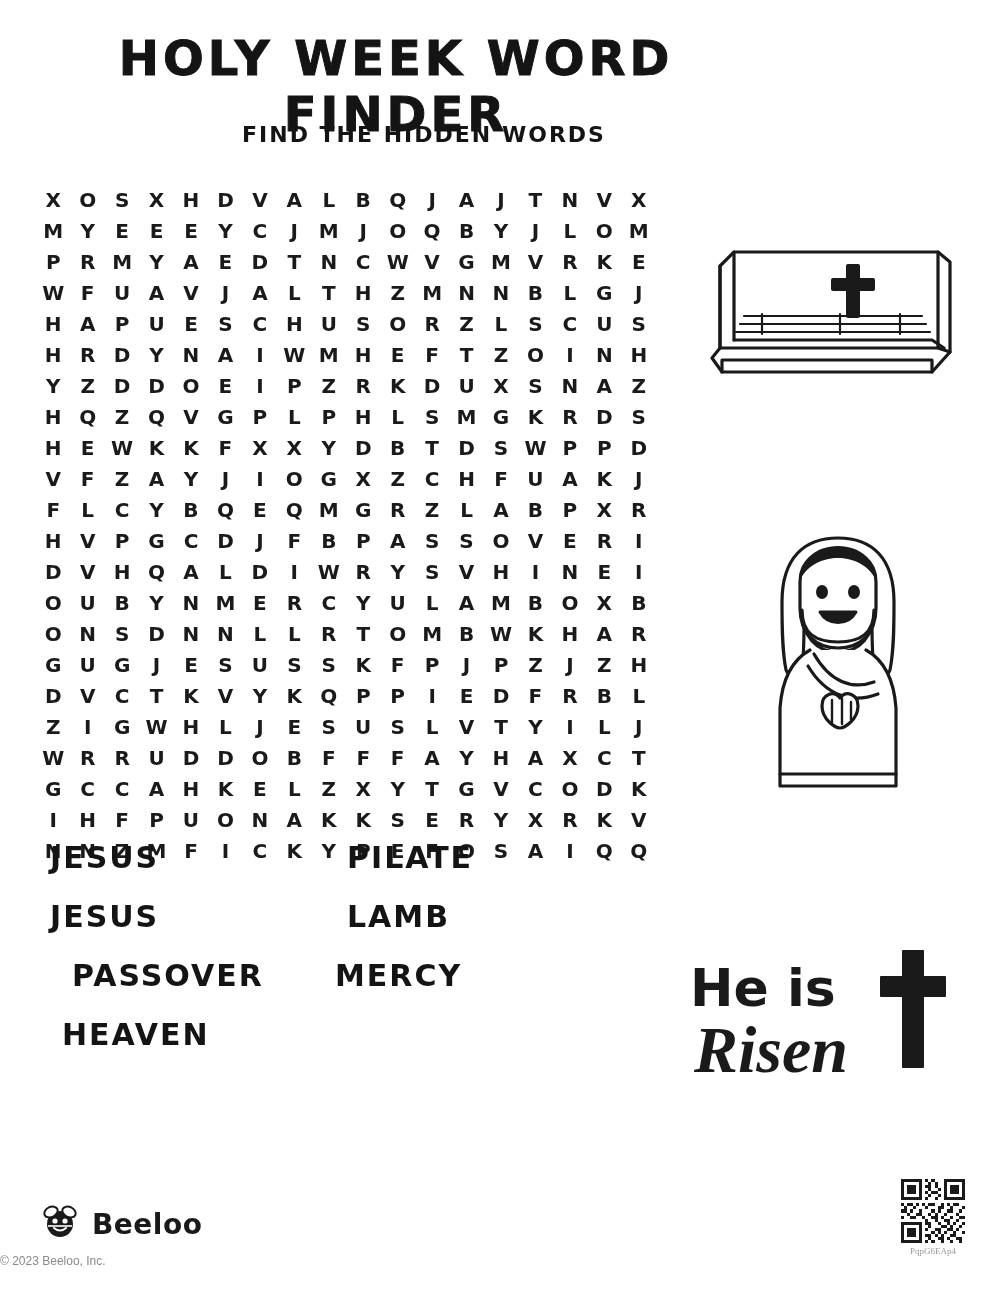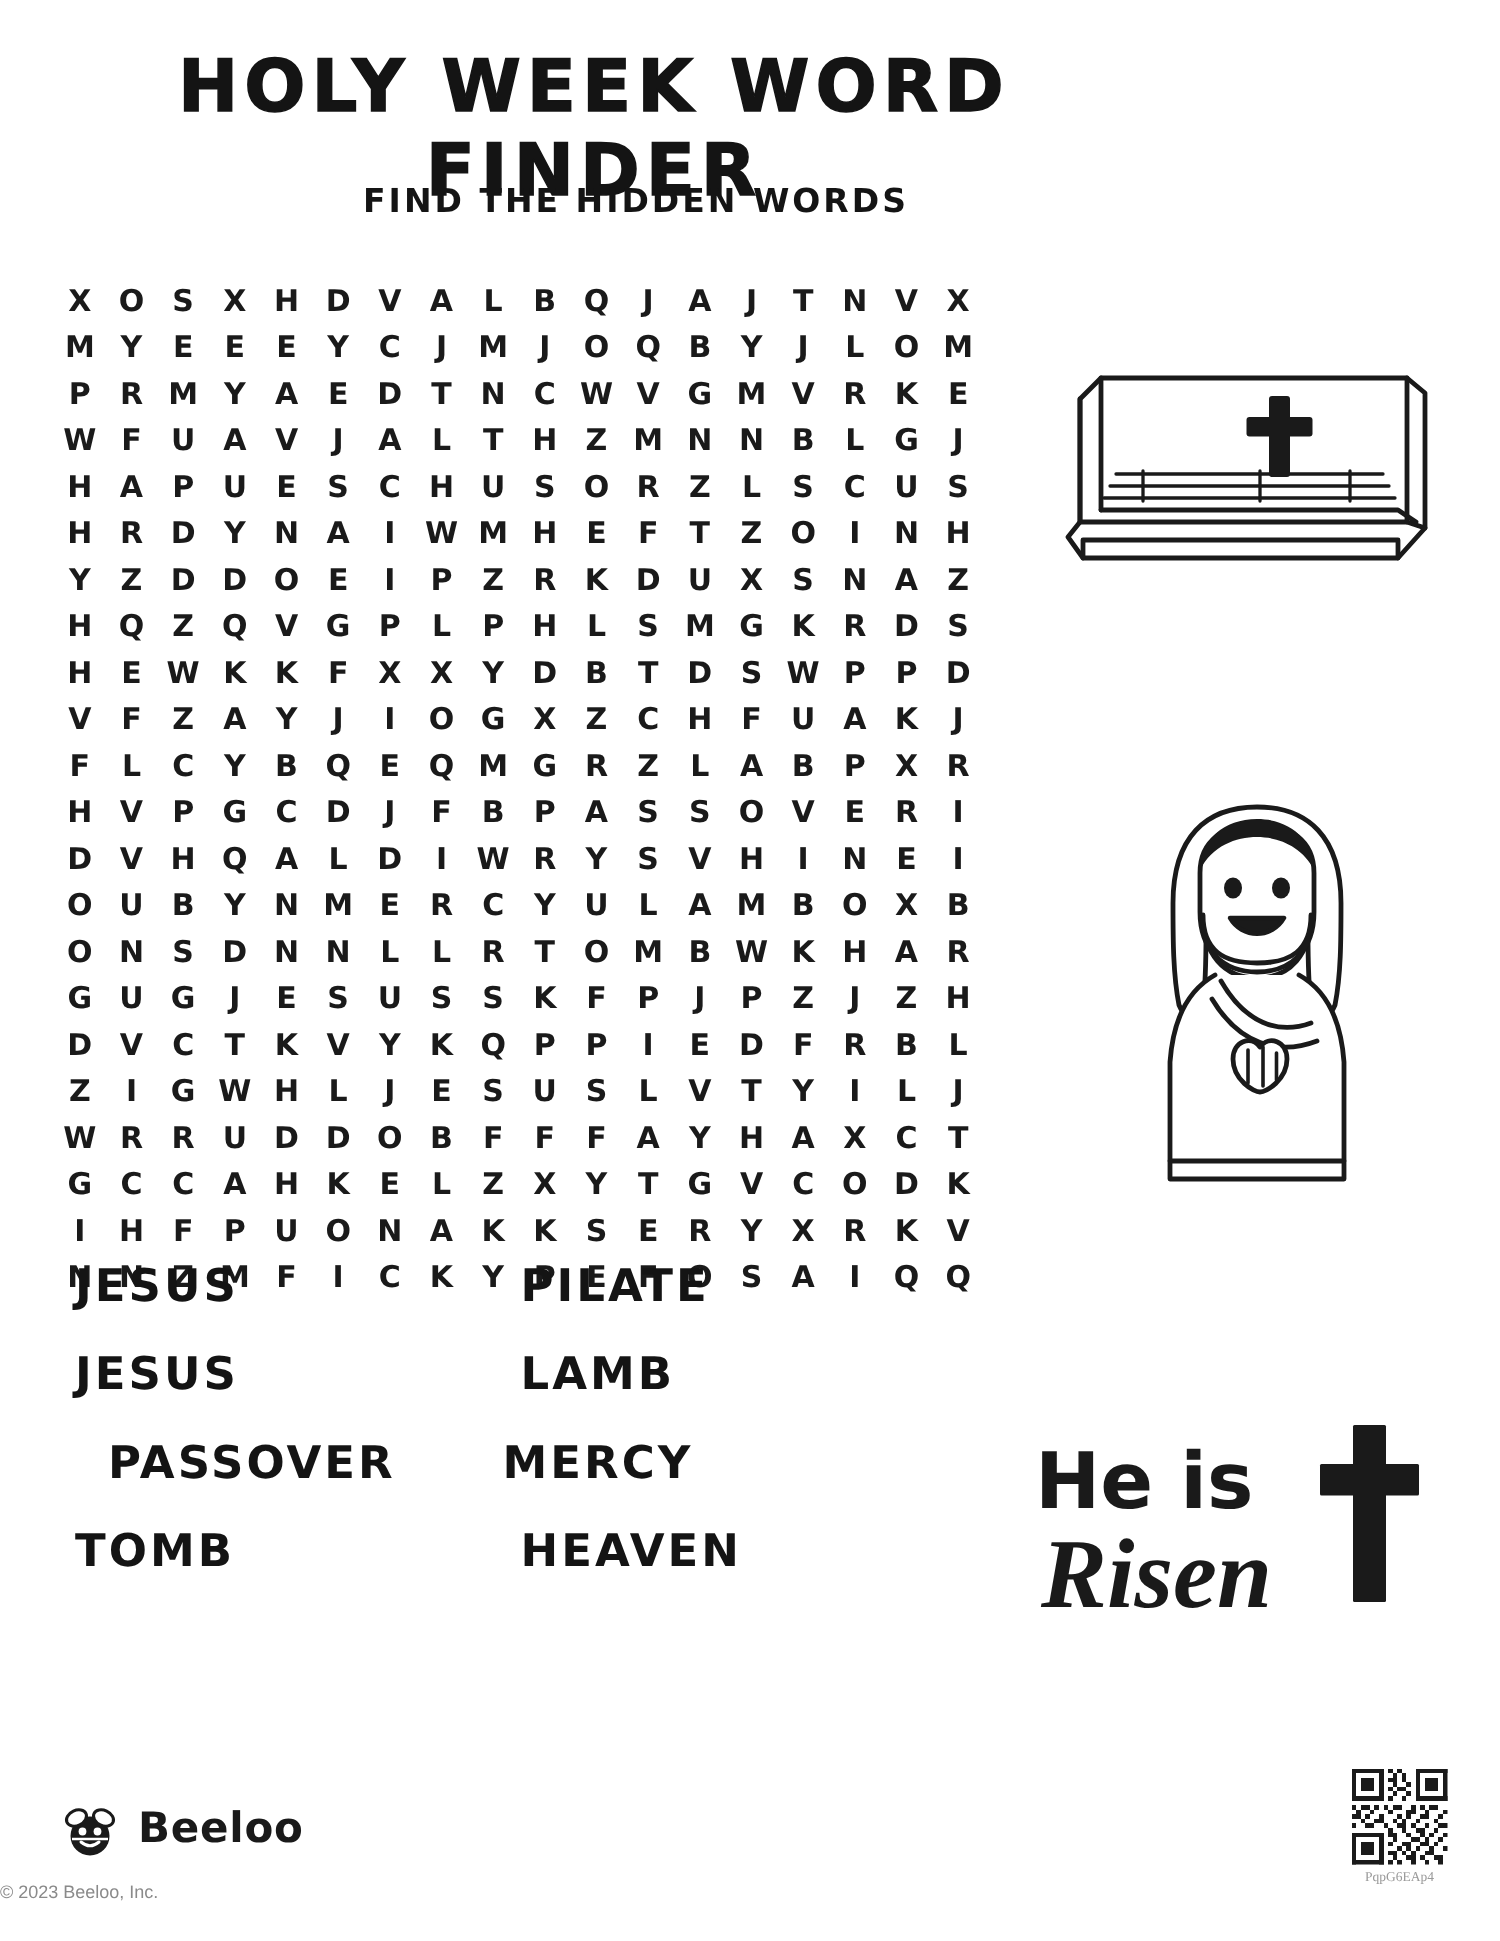--- a/index.html
+++ b/index.html
@@ -134,20 +134,21 @@
     top: 0px;
     left: 186px;
   }
 
   
   .brand {
     position: absolute;
     bottom: 48px;
     left: 40px;
     display: flex;
+    align-items: center;
     gap: 12px;
   }
   .brand-name {
     font-family: "DejaVu Sans", sans-serif;
     font-weight: bold;
     font-size: 28px;
     color: #1a1a1a;
     letter-spacing: 0.5px;
   }
   .copyright {
@@ -637,21 +638,20 @@
   </svg>
 </div>
 
 <div class="wordlist">
   <div class="word">JESUS</div>
   <div class="word col2">PILATE</div>
   <div class="word">JESUS</div>
   <div class="word col2">LAMB</div>
   <div class="word col2 indent">PASSOVER</div>
   <div class="word">MERCY</div>
-  <div class="word">TOMB</div>
   <div class="word col2">HEAVEN</div>
 </div>
 
 <div class="risen">
   <div class="line1">He is</div>
   <div class="cross">
     <svg width="90" height="120" viewBox="0 0 90 120">
       <g fill="#1a1a1a">
         <rect x="36" y="0" width="22" height="118" rx="1"></rect>
         <rect x="14" y="26" width="66" height="21" rx="1"></rect>

